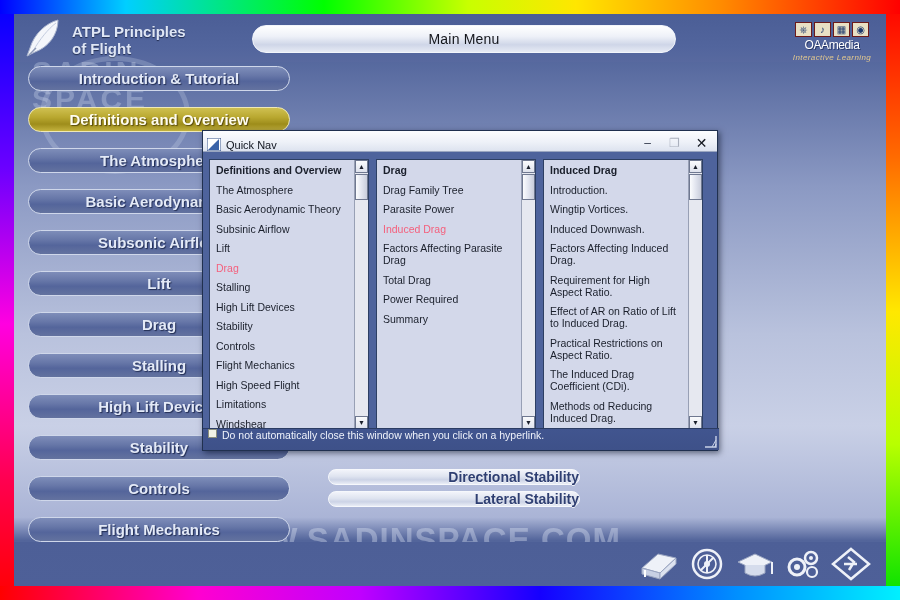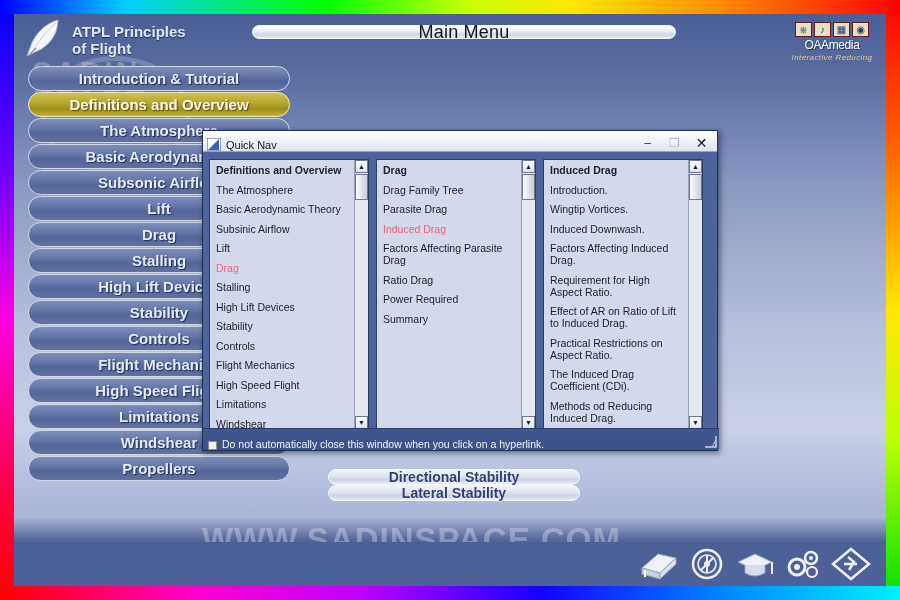--- a/index.html
+++ b/index.html
@@ -40,27 +40,27 @@
   #brand { position: absolute; left: 10px; top: 3px; display: flex; align-items: center; gap: 8px; }
   #quill { width: 40px; height: 42px; }
   #brand-text {
     color: #dfe6f5; font-size: 15px; line-height: 17px; font-weight: bold;
     text-shadow: 0 1px 1px rgba(20,30,60,.8);
     padding-top: 4px;
   }
   #brand-text .l2 { display: block; }
 
   #mainmenu-btn {
-    position: absolute; left: 238px; top: 22px; width: 424px; height: 14px;
+    position: absolute; left: 238px; top: 22px; width: 424px; height: 28px;
     transform: translateY(-11px);
     border-radius: 16px;
     background: linear-gradient(to bottom, #ffffff 0%, #eef1f8 40%, #cfd6e8 72%, #e6eaf4 100%);
     border: 1px solid #f2f5fb;
     display: flex; align-items: center; justify-content: center;
-    color: #14161c; font-size: 18px; letter-spacing: .2px;
+    color: #14161c; font-size: 14px; letter-spacing: .2px;
     cursor: pointer;
   }
 
   #oaa { position: absolute; right: 8px; top: 8px; width: 92px; text-align: center; }
   #oaa-icons { display: flex; gap: 2px; justify-content: center; }
   .oaa-ic {
     width: 17px; height: 15px; background: #e8e0c4;
     border: 1px solid #6b1a1a; display: flex; align-items: center; justify-content: center;
     font-size: 10px; color: #1e3a6e;
   }
@@ -83,38 +83,38 @@
   #wm-url {
     position: absolute; left: 188px; top: 509px; width: 540px;
     color: rgba(235,240,252,.34); font-size: 33px; font-weight: bold;
     letter-spacing: 1px; line-height: 33px; white-space: nowrap;
     pointer-events: none; user-select: none;
   }
 
   
   #leftnav { position: absolute; left: 14px; top: 52px; width: 262px; }
   .nav-btn {
-    height: 25px; margin-bottom: 1px; border-radius: 13px;
+    height: 25px; margin-bottom: 16px; border-radius: 13px;
     display: flex; align-items: center; justify-content: center;
     font-size: 15px; font-weight: bold; cursor: pointer;
     background: linear-gradient(to bottom, #7e8db9 0%, #6777a8 38%, #54659b 62%, #63729f 100%);
     border: 1px solid #cfd7ea;
     color: #e4eaf7; text-shadow: 1px 1px 1px rgba(25,35,70,.85);
   }
   .nav-btn.active {
     background: linear-gradient(to bottom, #cfc051 0%, #b9a830 40%, #9e8d1b 70%, #c3b23e 100%);
     border: 1px solid #efe9b6;
     color: #fffdf0; text-shadow: 1px 1px 1px rgba(80,66,10,.9);
   }
 
   
   #rightcol { position: absolute; left: 314px; top: 455px; width: 252px; }
   .sub-btn {
-    height: 16px; margin-bottom: 0; border-radius: 13px;
-    display: flex; align-items: center; justify-content: center;
+    height: 16px; margin-bottom: 6px; border-radius: 13px;
+    display: flex; align-items: center; justify-content: flex-end;
     font-size: 14px; font-weight: bold; cursor: pointer;
     background: linear-gradient(to bottom, #f2f4fa 0%, #dfe4f0 45%, #ccd3e6 70%, #e9edf6 100%);
     border: 1px solid #f6f8fc;
     color: #2f3f72; text-shadow: 0 1px 0 rgba(255,255,255,.7);
   }
 
   
   #bottombar {
     position: absolute; left: 0; bottom: 0; width: 872px; height: 44px;
     background: linear-gradient(to bottom, #4d5f97 0%, #4e6098 100%);
@@ -169,21 +169,21 @@
   .sb-thumb {
     position: absolute; left: 0; top: 14px; width: 13px; height: 26px;
     background: linear-gradient(to right, #fbfcfe, #e2e5ef, #c9cddb);
     border: 1px solid #6f7890; cursor: pointer;
   }
 
   #qn-foot {
     position: absolute; left: 0; bottom: 0; width: 516px; height: 22px;
     background: linear-gradient(to bottom, #41558f 0%, #3e5189 100%);
     border-top: 1px solid #2b3c63;
-    display: flex; align-items: flex-end; padding-left: 5px;
+    display: flex; align-items: flex-start; padding-left: 5px;
   }
   #qn-cb {
     width: 9px; height: 9px; background: #f1f2e6; border: 1px solid #8b8f7e; margin-right: 5px; cursor: pointer;
   }
   #qn-foot-text { font-size: 10.5px; color: #eef2fb; }
   #qn-grip { position: absolute; right: 2px; bottom: 2px; width: 13px; height: 13px; cursor: nwse-resize; }
 </style>
 </head>
 <body>
 
@@ -209,21 +209,21 @@
       </div>
 
       <div id="oaa">
         <div id="oaa-icons">
           <div class="oaa-ic">⎈</div>
           <div class="oaa-ic">♪</div>
           <div class="oaa-ic">▦</div>
           <div class="oaa-ic">◉</div>
         </div>
         <div id="oaa-name">OAAmedia</div>
-        <div id="oaa-tag">Interactive Reducing</div>
+        <div id="oaa-tag">Interactive Learning</div>
       </div>
     </div>
 
     <div id="wm-ring"></div>
     <div id="wm-circle">
       <div>SADIN</div>
       <div>SPACE</div>
     </div>
     <div id="wm-url">WWW.SADINSPACE.COM</div>
 
@@ -352,24 +352,24 @@
             <div class="qn-sb">
               <div class="sb-arrow up">▲</div>
               <div class="sb-thumb"></div>
               <div class="sb-arrow down">▼</div>
             </div>
           </div>
           <div class="qn-col">
             <div class="qn-list">
               <div class="qn-item hdr">Drag</div>
               <div class="qn-item">Drag Family Tree</div>
-              <div class="qn-item">Parasite Drag</div>
+              <div class="qn-item">Parasite Power</div>
               <div class="qn-item cur">Induced Drag</div>
               <div class="qn-item">Factors Affecting Parasite Drag</div>
-              <div class="qn-item">Ratio Drag</div>
+              <div class="qn-item">Total Drag</div>
               <div class="qn-item">Power Required</div>
               <div class="qn-item">Summary</div>
             </div>
             <div class="qn-sb">
               <div class="sb-arrow up">▲</div>
               <div class="sb-thumb"></div>
               <div class="sb-arrow down">▼</div>
             </div>
           </div>
           <div class="qn-col">

